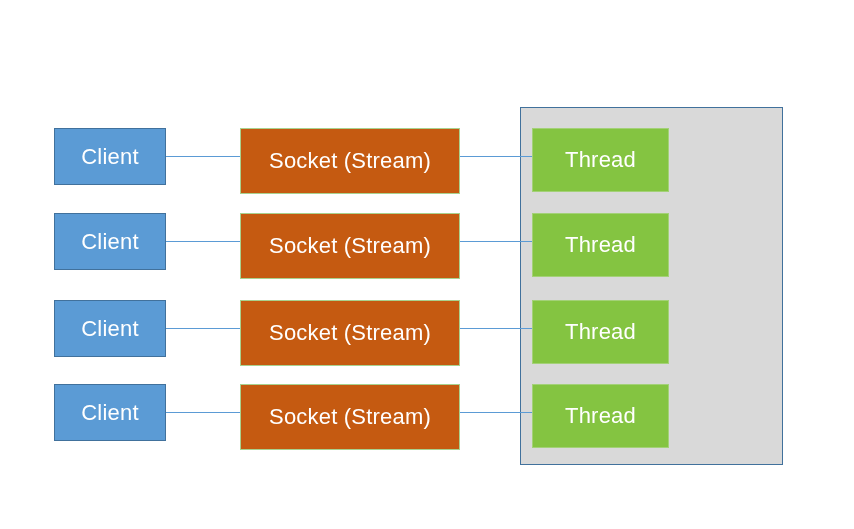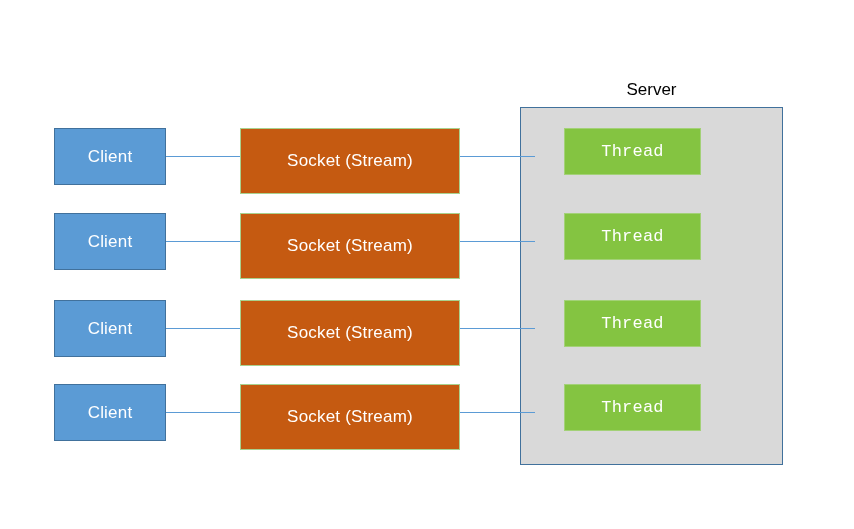--- a/index.html
+++ b/index.html
@@ -15,21 +15,21 @@
     background: #ffffff;
     overflow: hidden;
   }
   .box {
     position: absolute;
     display: flex;
     align-items: center;
     justify-content: center;
     box-sizing: border-box;
     color: var(--box-text, #ffffff);
-    font-size: 17px;
+    font-size: 22px;
     letter-spacing: 0.2px;
     white-space: nowrap;
   }
   .server-rect {
     position: absolute;
     left: 520px;
     top: 107px;
     width: 263px;
     height: 358px;
     box-sizing: border-box;
@@ -57,27 +57,26 @@
   }
   .socket-box {
     left: 240px;
     width: 220px;
     height: 66px;
     background: var(--socket-fill, #c55a11);
     border: 1.5px solid var(--socket-border, #a9d18e);
     z-index: 3;
   }
   .thread-box {
-    left: 564px;
+    left: 532px;
     width: 137px;
-    height: 47px;
+    height: 64px;
     background: var(--thread-fill, #84c441);
     border: 1px solid var(--thread-border, #a3d177);
     z-index: 3;
-    font-family: Liberation Mono, monospace;
   }
   .row-1 .box { top: 128px; }
   .row-2 .box { top: 213px; }
   .row-3 .box { top: 300px; }
   .row-4 .box { top: 384px; }
   .connector {
     position: absolute;
     height: 0;
     border-top: 1.5px solid var(--connector, #5b9bd5);
     z-index: 2;
@@ -87,21 +86,20 @@
   .row-1 .connector { top: 156px; }
   .row-2 .connector { top: 241px; }
   .row-3 .connector { top: 328px; }
   .row-4 .connector { top: 412px; }
 </style>
 </head>
 <body>
 
 <div class="stage">
 
-  <div class="server-label">Server</div>
   <div class="server-rect"></div>
 
   <div class="row row-1">
     <div class="box client-box">Client</div>
     <div class="connector conn-a"></div>
     <div class="box socket-box">Socket (Stream)</div>
     <div class="connector conn-b"></div>
     <div class="box thread-box">Thread</div>
   </div>
 

